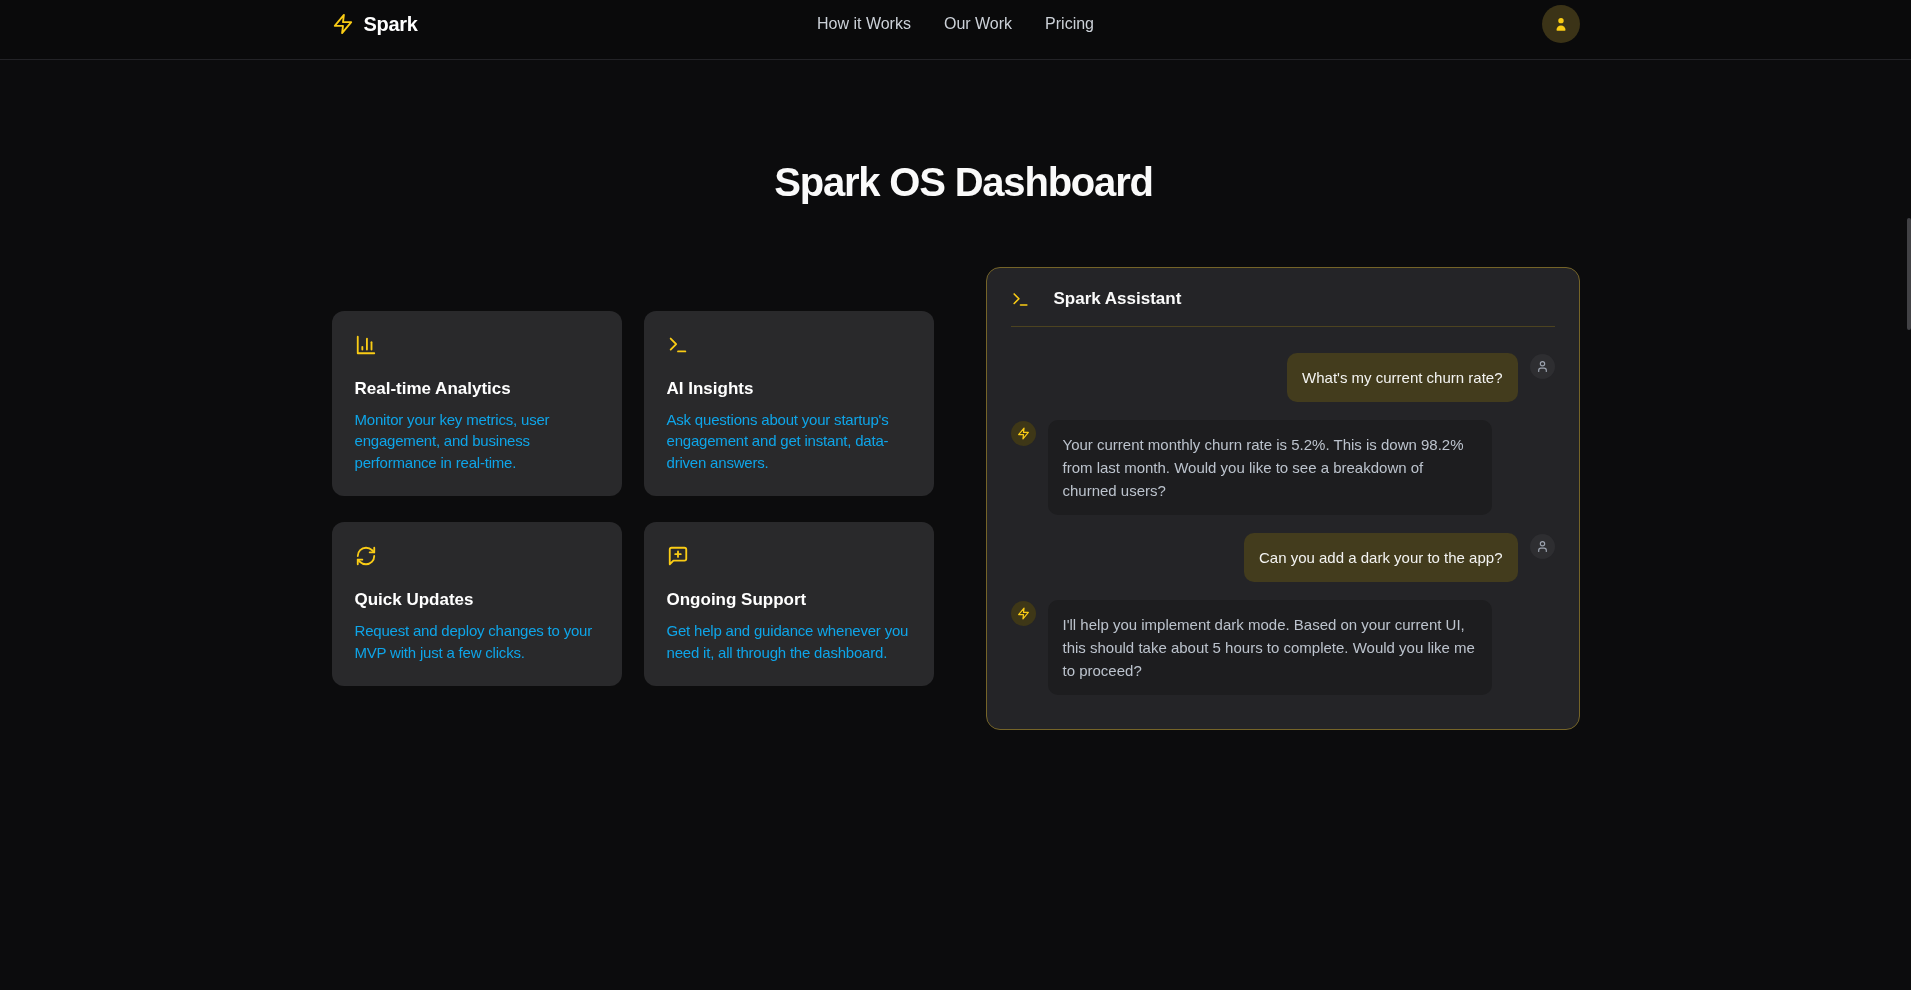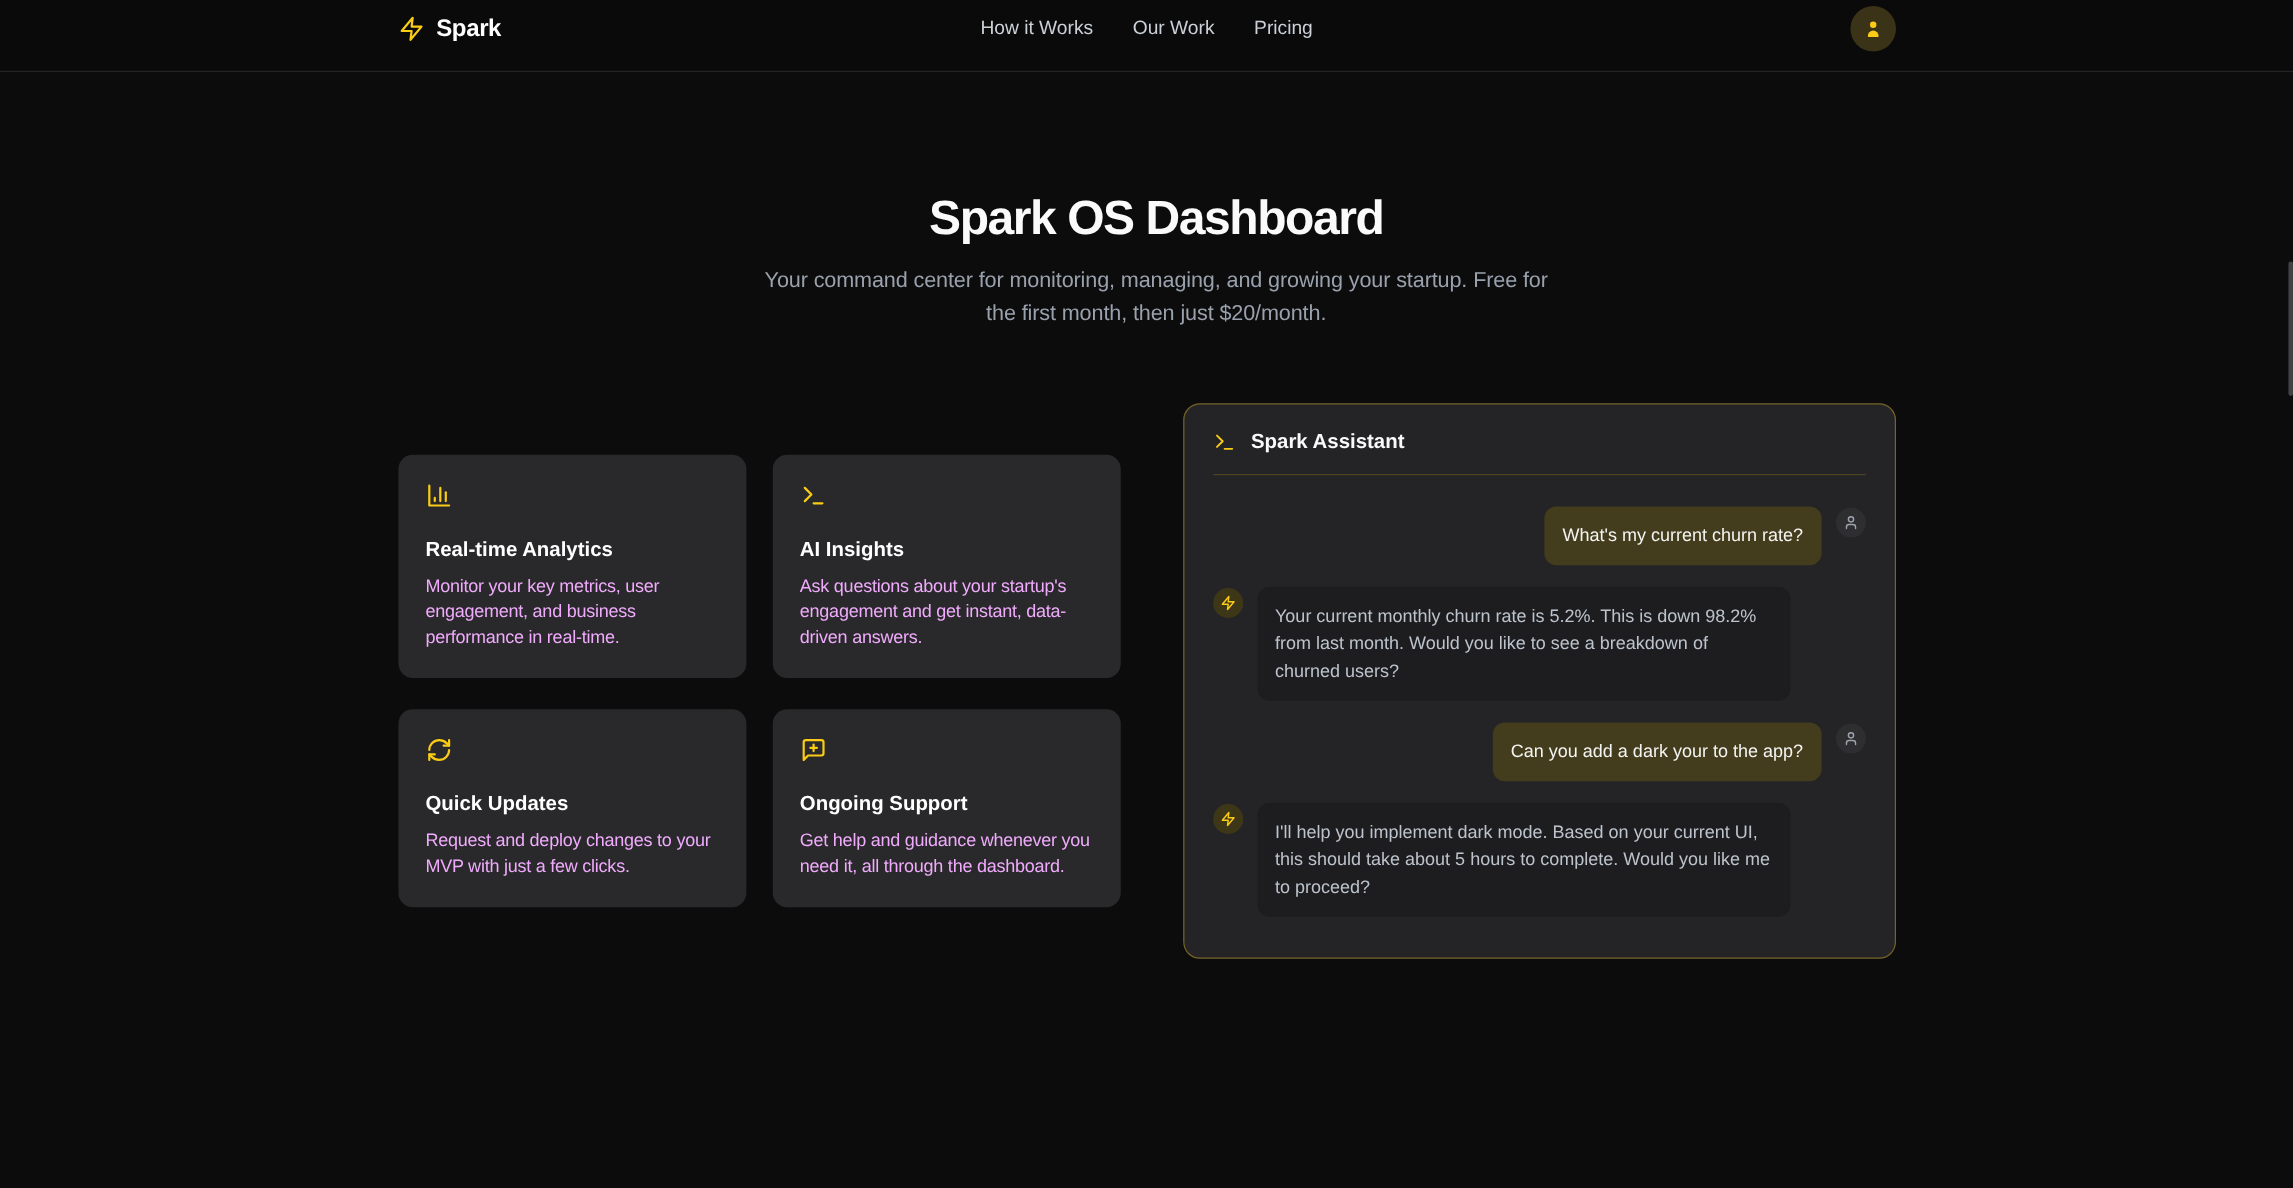--- a/index.html
+++ b/index.html
@@ -51,30 +51,30 @@
   }
   .cards {
     width:602px;
     display:grid; grid-template-columns:290px 290px; gap:26px 22px;
   }
   .card {
     background:#29292b; border-radius:12px; padding:23px;
   }
   .card-icon { display:inline-flex; color:#facc15; }
   .card h3 { margin-top:19px; font-size:17px; font-weight:700; color:#ffffff; }
-  .card p  { margin-top:10px; font-size:15px; line-height:21.5px; color:#f0abfc; letter-spacing:-0.2px; }
+  .card p  { margin-top:10px; font-size:15px; line-height:21.5px; color:#0ea5e9; letter-spacing:-0.2px; }
   
   .chat {
     width:594px; height:463px;
     background:#242427;
     border:1px solid #756428;
     border-radius:14px;
     padding:21px 24px;
   }
-  .chat-header { display:flex; align-items:center; gap:13px; }
+  .chat-header { display:flex; align-items:center; gap:24px; }
   .chat-header .assistant-title { font-size:17px; font-weight:700; color:#fafafa; }
   .divider { height:1px; background:#4c4320; margin-top:17px; }
   .messages { margin-top:26px; display:flex; flex-direction:column; gap:18px; }
   .msg { display:flex; align-items:flex-start; gap:12px; }
   .msg.user { justify-content:flex-end; }
   .mini-avatar {
     width:25px; height:25px; border-radius:50%; flex-shrink:0; margin-top:1px;
     display:flex; align-items:center; justify-content:center;
   }
   .user-avatar { background:#2e2e31; color:#9ca3af; }
@@ -119,24 +119,20 @@
               <path d="M6 20a6 6 0 0 1 12 0 1 1 0 0 1-1 1H7a1 1 0 0 1-1-1z"></path>
             </svg>
         </span>
       </button>
     </div>
   </div>
 </header>
 
 <section class="hero">
   <h1>Spark OS Dashboard</h1>
-  <p class="subtitle">
-    <span>Your command center for monitoring, managing, and growing your startup. Free for</span>
-    <span>the first month, then just $20/month.</span>
-  </p>
 </section>
 
 <main class="content">
 
   <div class="cards">
 
     <div class="card">
       <span class="card-icon">
         <svg width="22" height="22" viewBox="0 0 24 24" fill="none" stroke="#facc15" stroke-width="2" stroke-linecap="round" stroke-linejoin="round">
             <path d="M3 3v18h18"></path>

